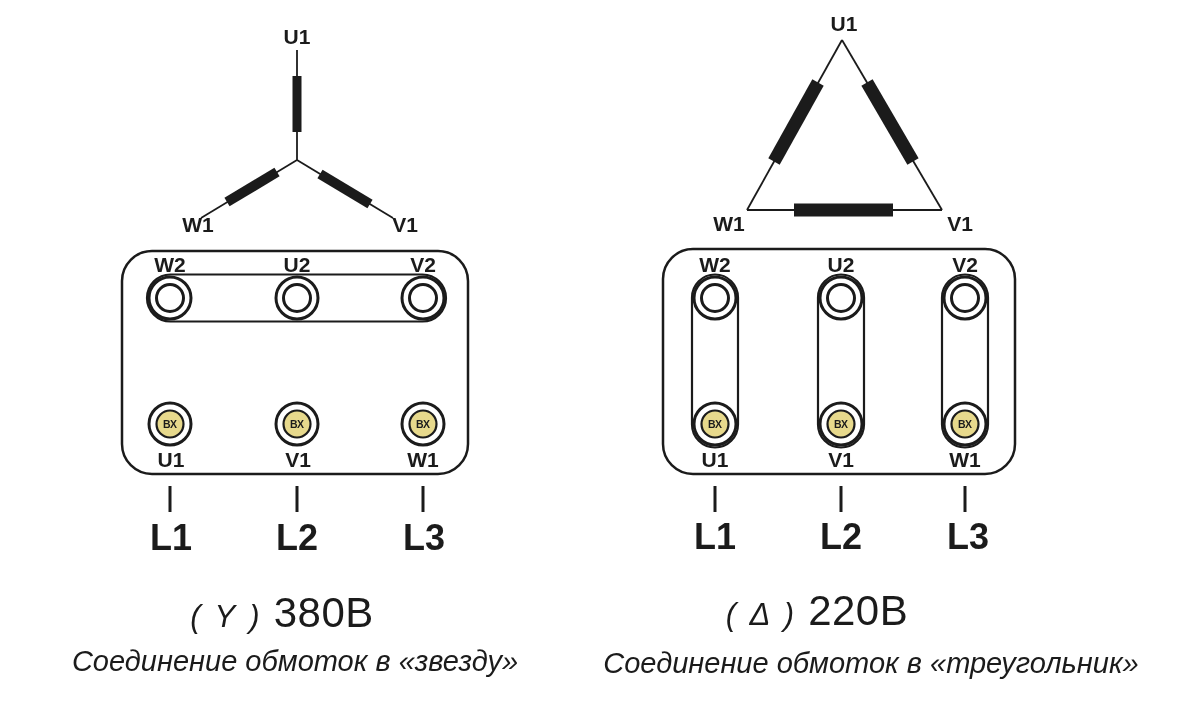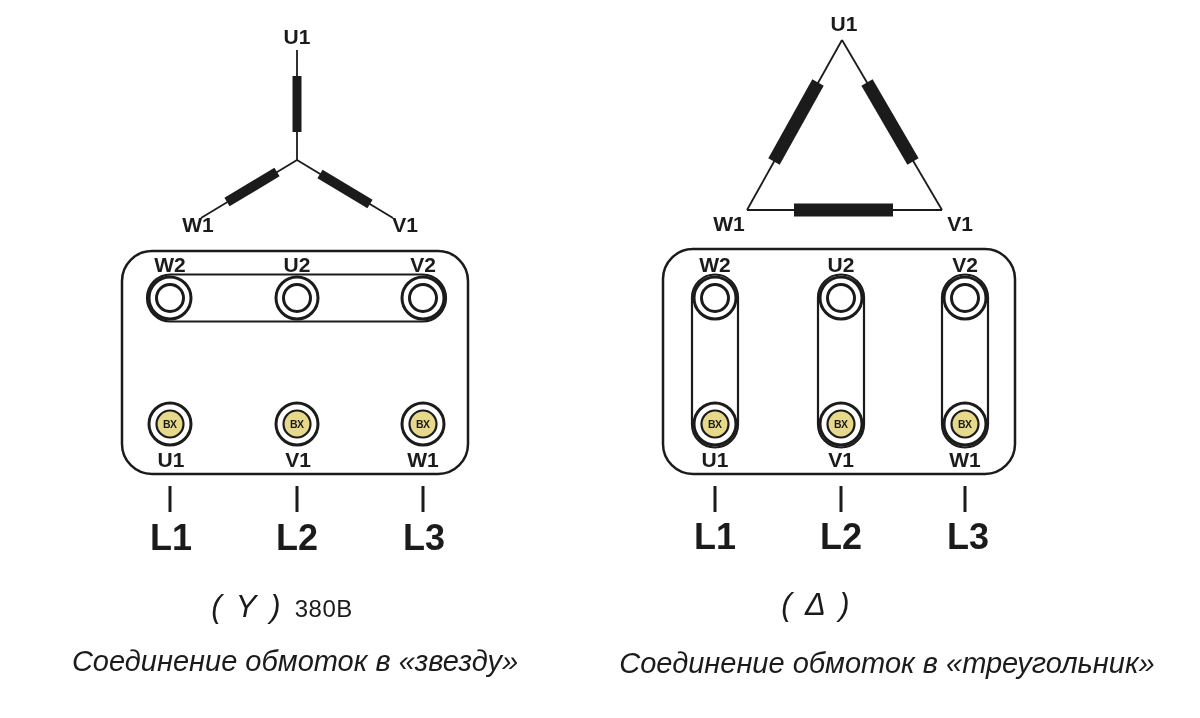--- a/index.html
+++ b/index.html
@@ -32,21 +32,21 @@
     align-items: baseline;
     gap: 11px;
     white-space: nowrap;
   }
   .voltage .sym {
     font-style: italic;
     font-size: 31px;
     letter-spacing: 3px;
   }
   .voltage .val {
-    font-size: 24px;
+    font-size: 42px;
     letter-spacing: 0.5px;
   }
   .caption {
     position: absolute;
     transform: translateX(-50%);
     font-style: italic;
     font-size: 29px;
     white-space: nowrap;
   }
 </style>
@@ -171,16 +171,17 @@
   </svg>
 
   <div class="voltage" style="left:282px; top:589px;">
     <span class="sym">( Y )</span>
     <span class="val">380В</span>
   </div>
   <div class="caption" style="left:295px; top:645px;text-align:center;">Соединение обмоток в «звезду»</div>
 
   <div class="voltage" style="left:817px; top:587px;">
     <span class="sym">( Δ )</span>
+    <span class="val">220В</span>
   </div>
-  <div class="caption" style="left:871px; top:647px;margin-left:16px;">Соединение обмоток в «треугольник»</div>
+  <div class="caption" style="left:871px; top:647px;">Соединение обмоток в «треугольник»</div>
 
 </div>
 
 </body></html>

